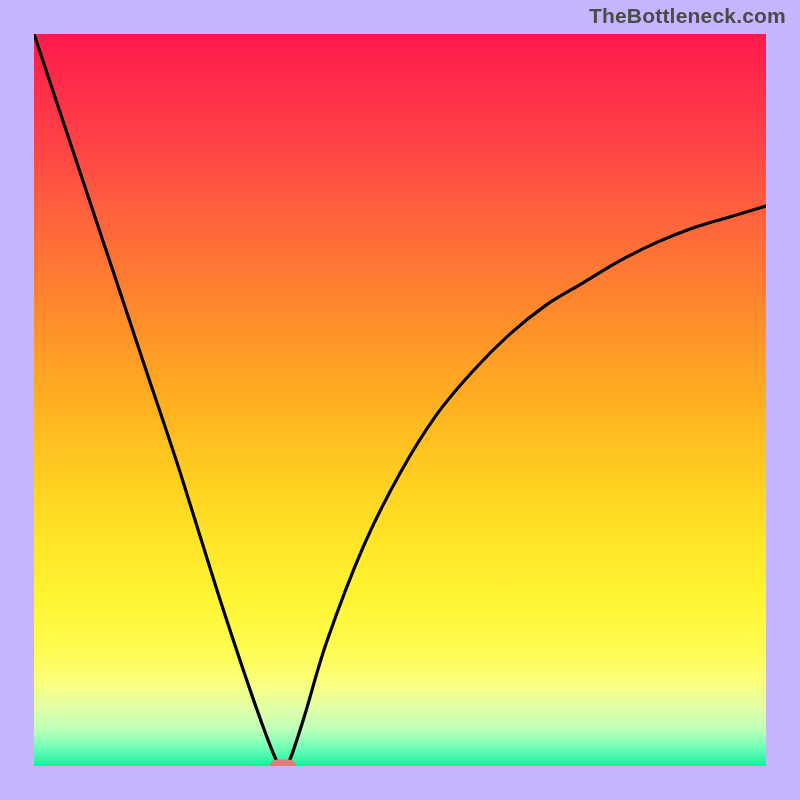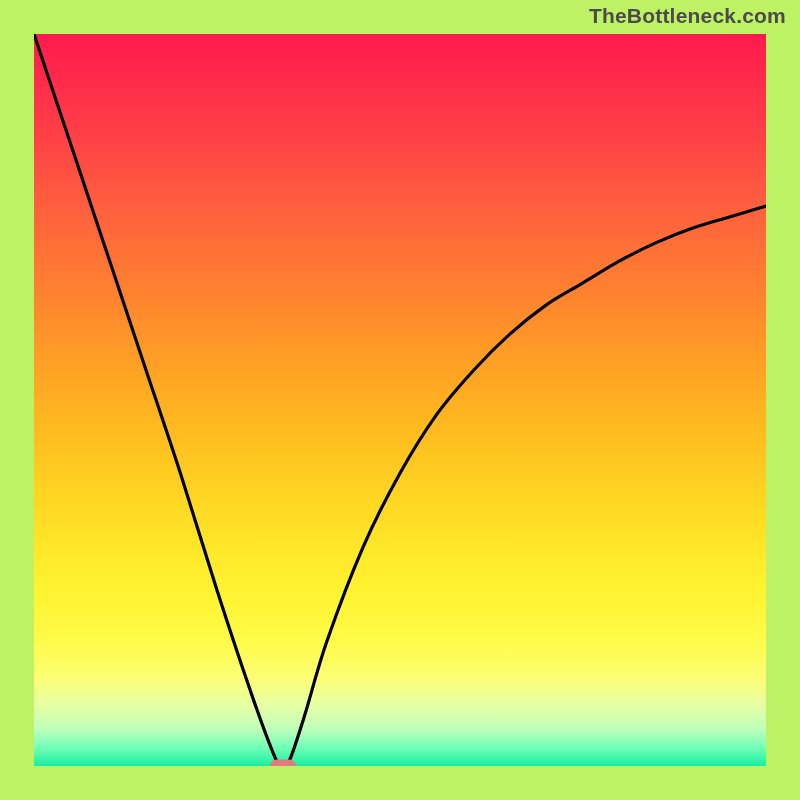--- a/index.html
+++ b/index.html
@@ -8,21 +8,21 @@
     width: 800px;
     height: 800px;
     overflow: hidden;
     background: #000;
     font-family: Arial, Helvetica, sans-serif;
   }
   .frame {
     position: relative;
     width: 800px;
     height: 800px;
-    background: #bef264;
+    background: #c4b5fd;
   }
   .watermark {
     position: absolute;
     top: 4px;
     right: 14px;
     color: #4b4b4b;
     font-size: 21px;
     font-weight: 600;
     letter-spacing: 0.2px;
     z-index: 5;

